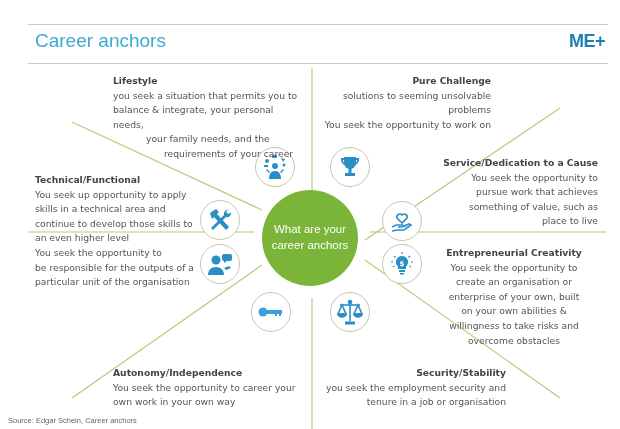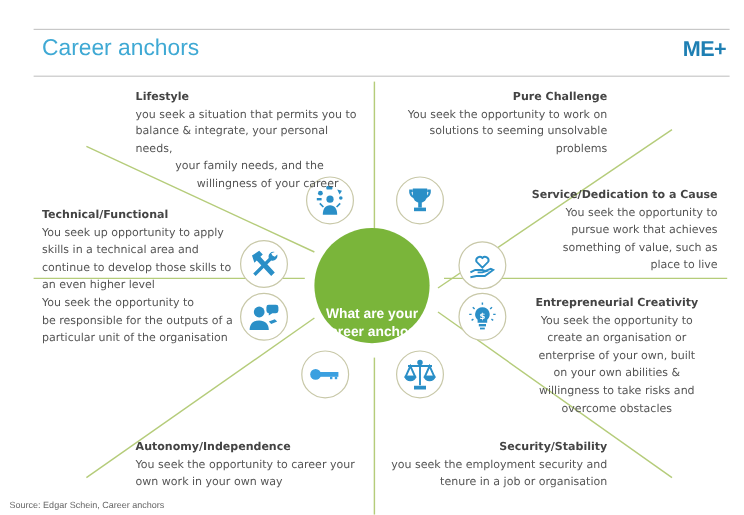--- a/index.html
+++ b/index.html
@@ -2,21 +2,21 @@
 <html><head>
 <meta charset="utf-8">
 <style>
   html, body { margin:0; padding:0; background:#ffffff; }
   body { width:620px; height:429px; position:relative; overflow:hidden; font-family:"Liberation Sans", sans-serif; }
   .rule { position:absolute; left:28px; width:580px; height:1px; background:#c8c8c8; }
   .title { position:absolute; left:35px; top:30px; font-size:19px; color:#3fa9d4; }
   .logo { position:absolute; right:15px; top:31px; font-size:18px; font-weight:bold; color:#1e7fb3; letter-spacing:-0.5px; }
   svg.lines { position:absolute; left:0; top:0; }
   .hub { position:absolute; left:262px; top:190px; width:96px; height:96px; border-radius:50%; background:#7ab53a;
-         color:#fff; font-size:11.5px; text-align:center; display:flex; align-items:flex-end; justify-content:center; line-height:1.35;font-weight:bold; }
+         color:#fff; font-size:11.5px; text-align:center; display:flex; align-items:center; justify-content:center; line-height:1.35; }
   .icon { position:absolute; width:38px; height:38px; border-radius:50%; border:1.5px solid #c8c8a8; background:#fff;
           display:flex; align-items:center; justify-content:center; }
   .blk { position:absolute; font-family:"DejaVu Sans", sans-serif; font-size:9.2px; color:#555; line-height:14.6px; }
   .blk .h { font-weight:bold; color:#444; }
   .blk.r { text-align:right; }
   .src { position:absolute; left:8px; top:416px; font-size:7.5px; color:#666; }
 </style>
 </head>
 <body>
 
@@ -117,27 +117,27 @@
       <path d="M2 16a4 3 0 0 0 8 0z M18 16a4 3 0 0 0 8 0z" fill="#2a8fc7"></path>
       <circle cx="14" cy="4" r="1.5" fill="#2a8fc7"></circle>
   </svg>
 </div>
 
 <div class="blk" style="left:113px;top:74px;width:190px;">
   <div class="h">Lifestyle</div>
   <div>you seek a situation that permits you to</div>
   <div>balance &amp; integrate, your personal needs,</div>
   <div style="padding-left:33px;">your family needs, and the</div>
-  <div style="padding-left:51px;">willingness of your career</div>
+  <div style="padding-left:51px;">requirements of your career</div>
 </div>
 
-<div class="blk r" style="left:316px;top:74px;width:190px;">
+<div class="blk r" style="left:301px;top:74px;width:190px;">
   <div class="h">Pure Challenge</div>
+  <div>solutions to seeming unsolvable problems</div>
   <div>You seek the opportunity to work on</div>
-  <div>solutions to seeming unsolvable problems</div>
 </div>
 
 <div class="blk" style="left:35px;top:173px;width:170px;">
   <div class="h">Technical/Functional</div>
   <div>You seek up opportunity to apply</div>
   <div>skills in a technical area and</div>
   <div>continue to develop those skills to</div>
   <div>an even higher level</div>
 </div>
 

